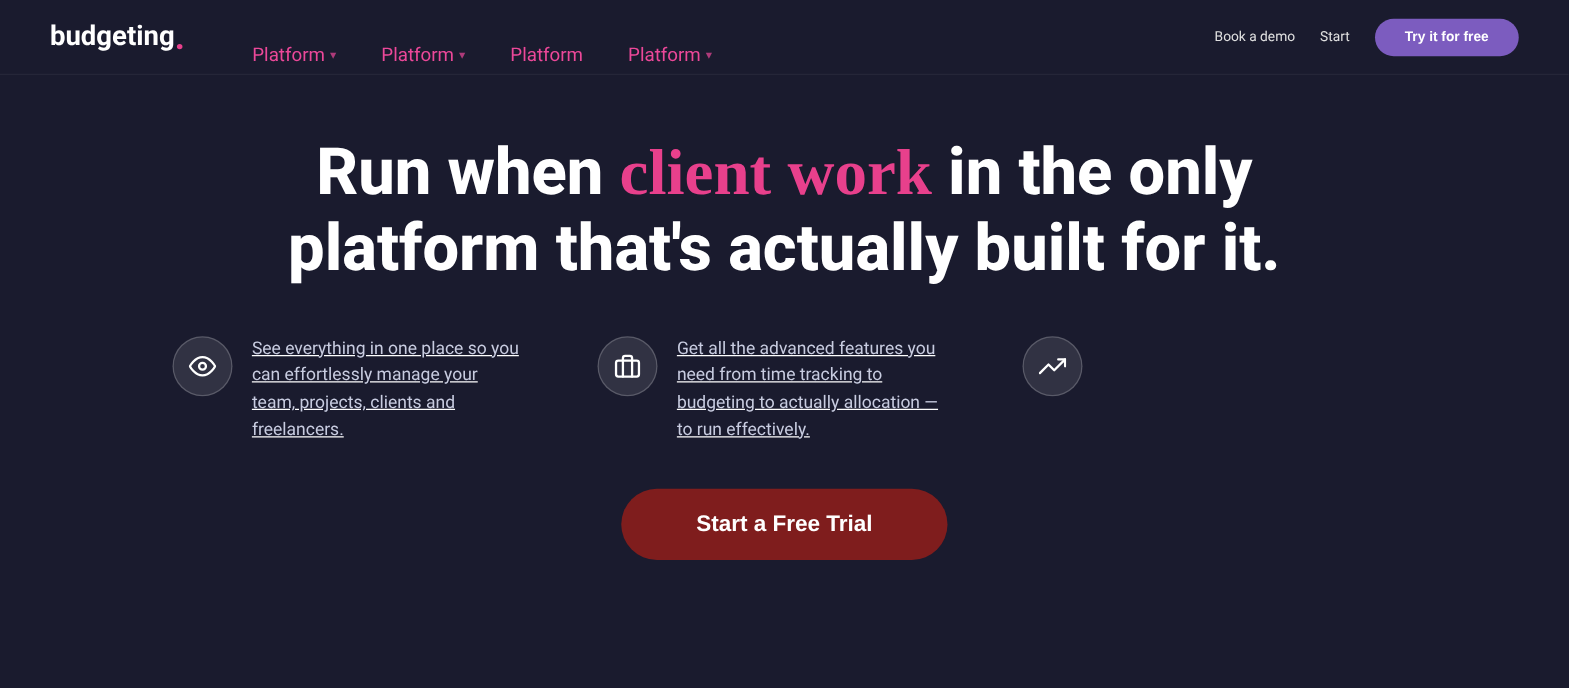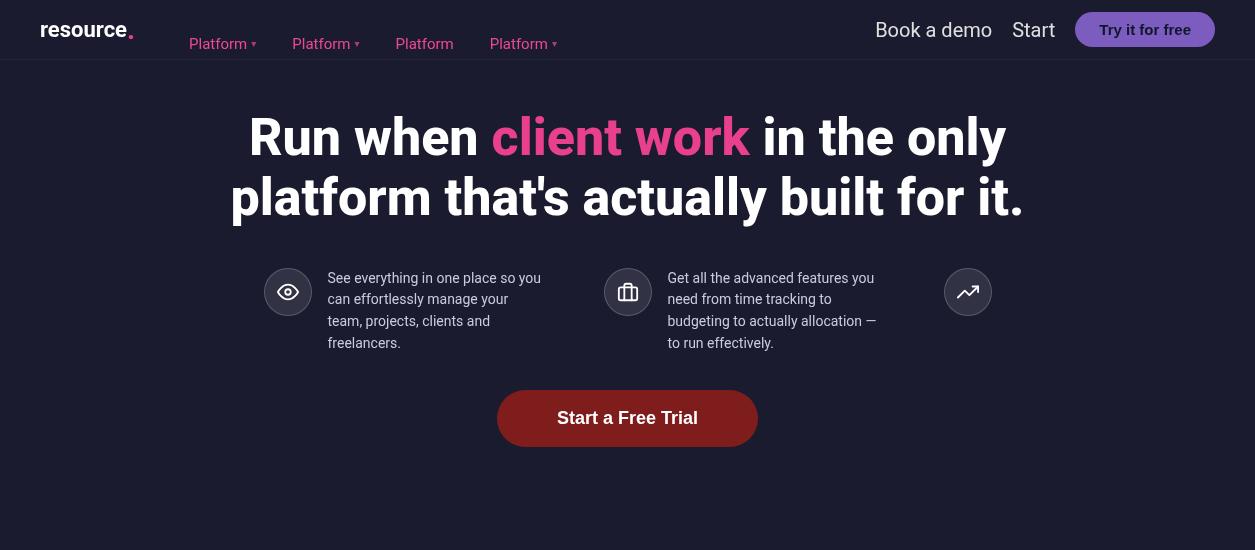--- a/index.html
+++ b/index.html
@@ -64,33 +64,33 @@
       opacity: 0.7;
     }
 
     .nav-right {
       display: flex;
       align-items: center;
       gap: 20px;
     }
 
     .nav-link {
-      font-size: 20px;
+      font-size: 11px;
       color: #e0e0e0;
       cursor: pointer;
       white-space: nowrap;
     }
 
     .try-btn {
       background: #7c5cbf;
-      color: #0f172a;
+      color: #ffffff;
       border: none;
       border-radius: 30px;
       padding: 9px 24px;
-      font-size: 15px;
+      font-size: 11px;
       font-weight: 600;
       cursor: pointer;
       white-space: nowrap;
     }
 
     
     .hero {
       display: flex;
       flex-direction: column;
       align-items: center;
@@ -102,32 +102,34 @@
       font-size: 52px;
       font-weight: 800;
       line-height: 1.15;
       max-width: 900px;
       color: #ffffff;
       margin-bottom: 40px;
     }
 
     .hero-highlight {
       color: #e8408c;
+      font-family: Liberation Serif, serif;
     }
 
     
     .features {
       display: flex;
-      justify-content: center;
+      justify-content: flex-start;
       gap: 60px;
       padding: 0 60px;
       margin-bottom: 36px;
       max-width: 1100px;
       margin-left: auto;
       margin-right: auto;
+      text-decoration: underline;
     }
 
     .feature {
       display: flex;
       align-items: flex-start;
       gap: 16px;
       max-width: 280px;
     }
 
     .feature-icon {
@@ -165,21 +167,21 @@
       font-weight: 700;
       cursor: pointer;
       white-space: nowrap;
     }
   </style>
 </head>
 <body>
 
 <nav>
   <div class="logo">
-    <span>resource</span>
+    <span>budgeting</span>
       <span class="logo-dot">.</span>
   </div>
 
   <div class="nav-items">
     <div class="nav-item">
       <span>Platform</span>
       <span class="chevron">▾</span>
     </div>
     <div class="nav-item">
       <span>Platform</span>

